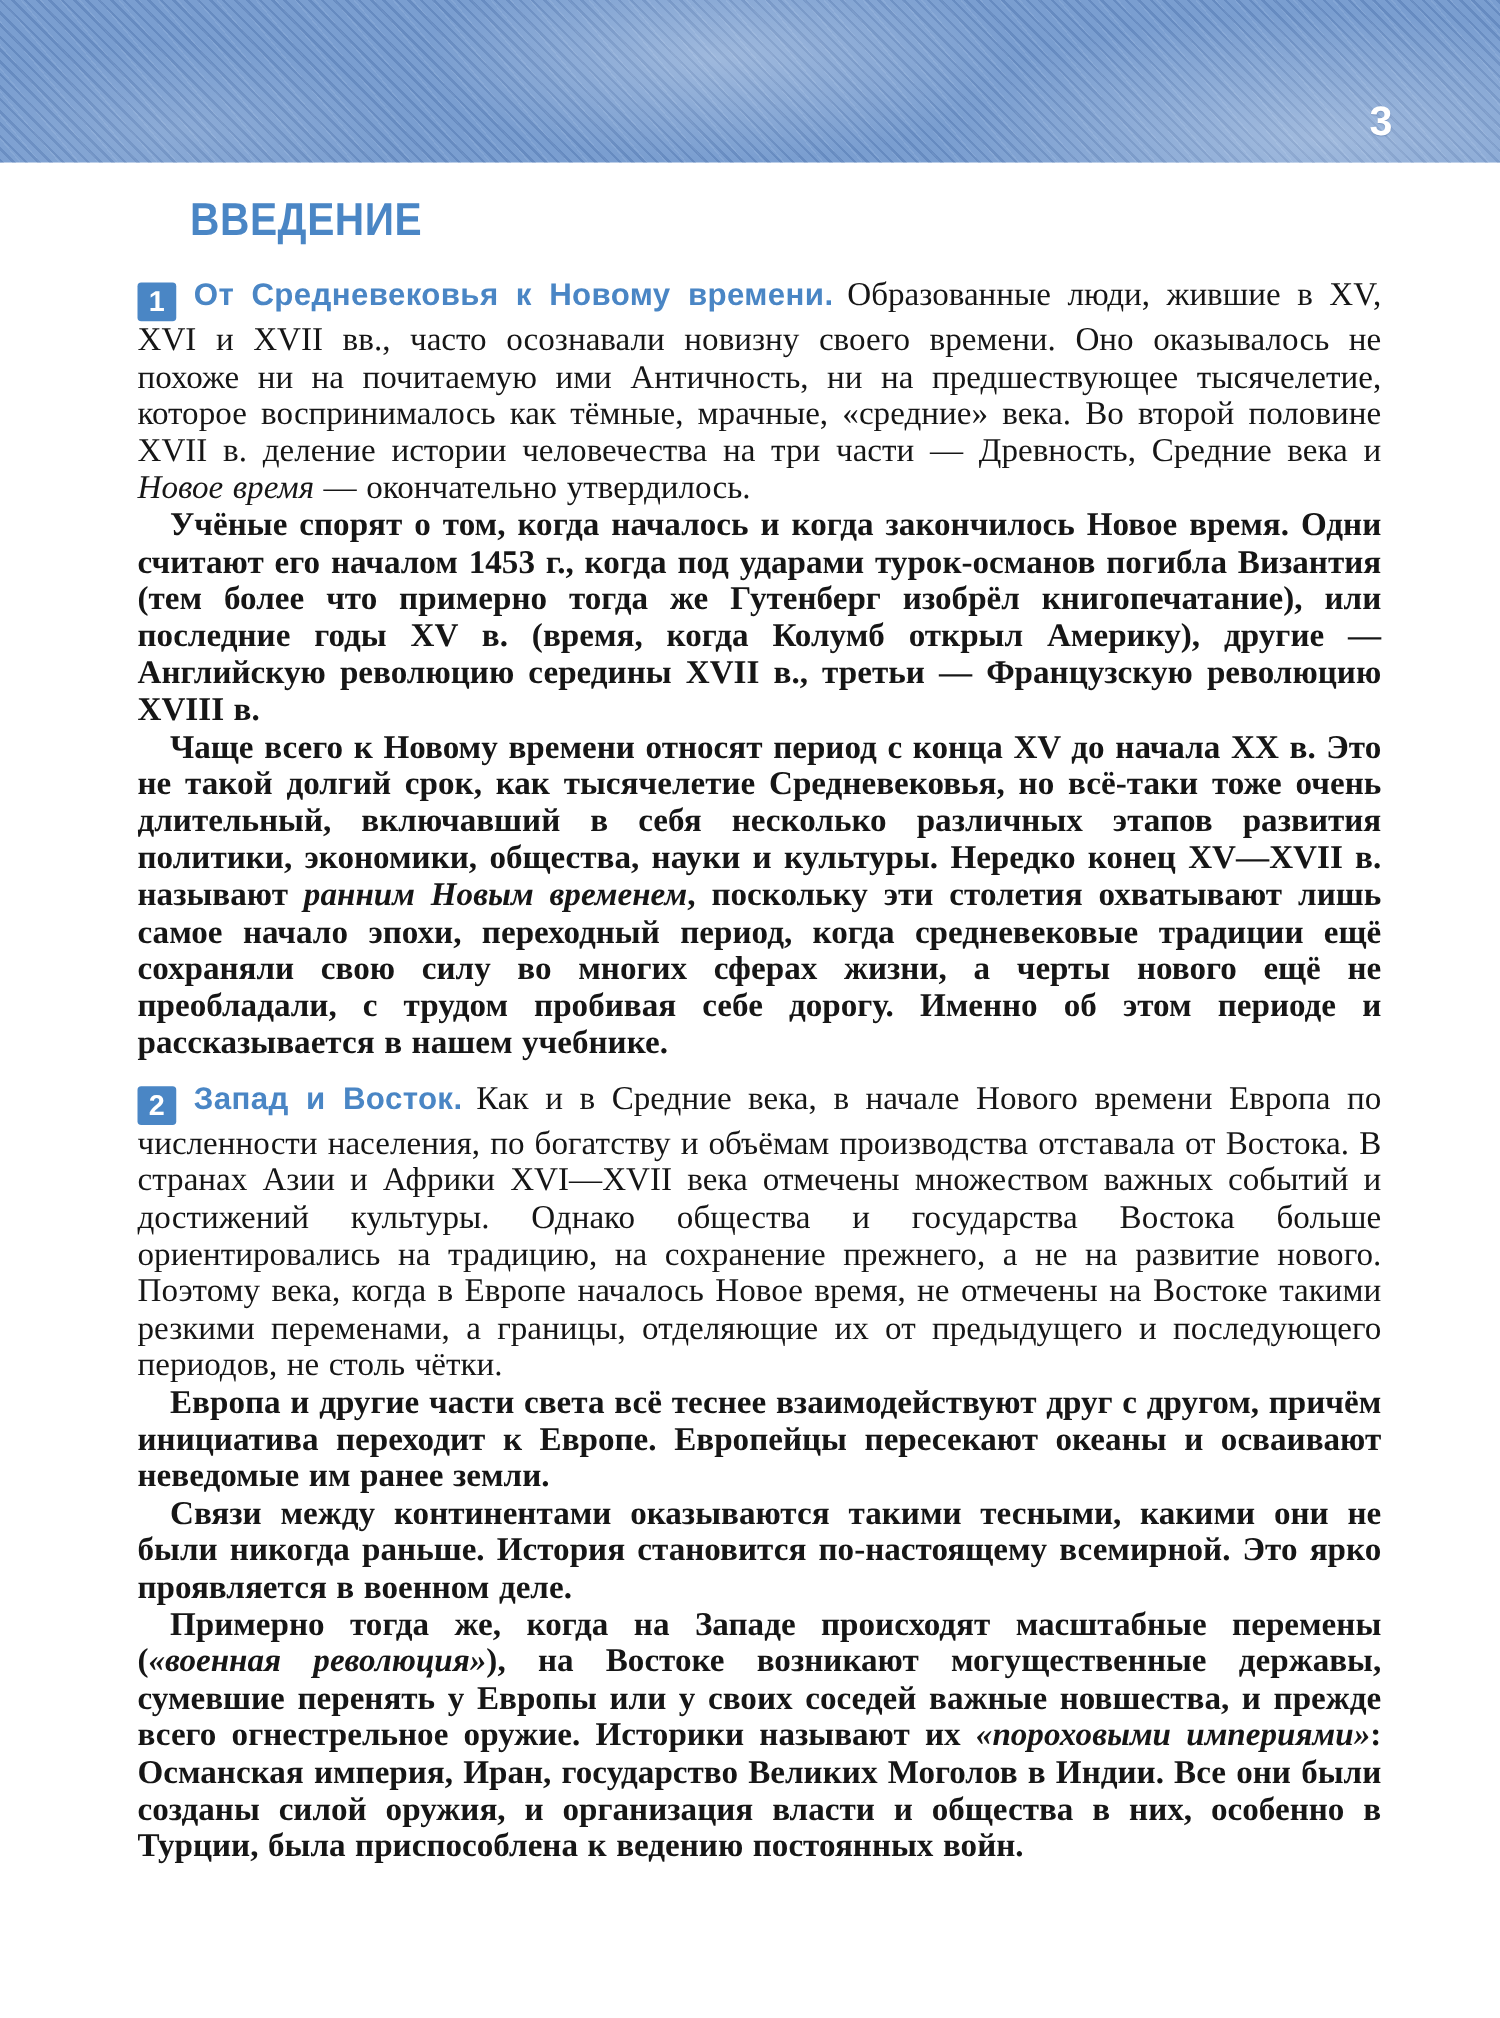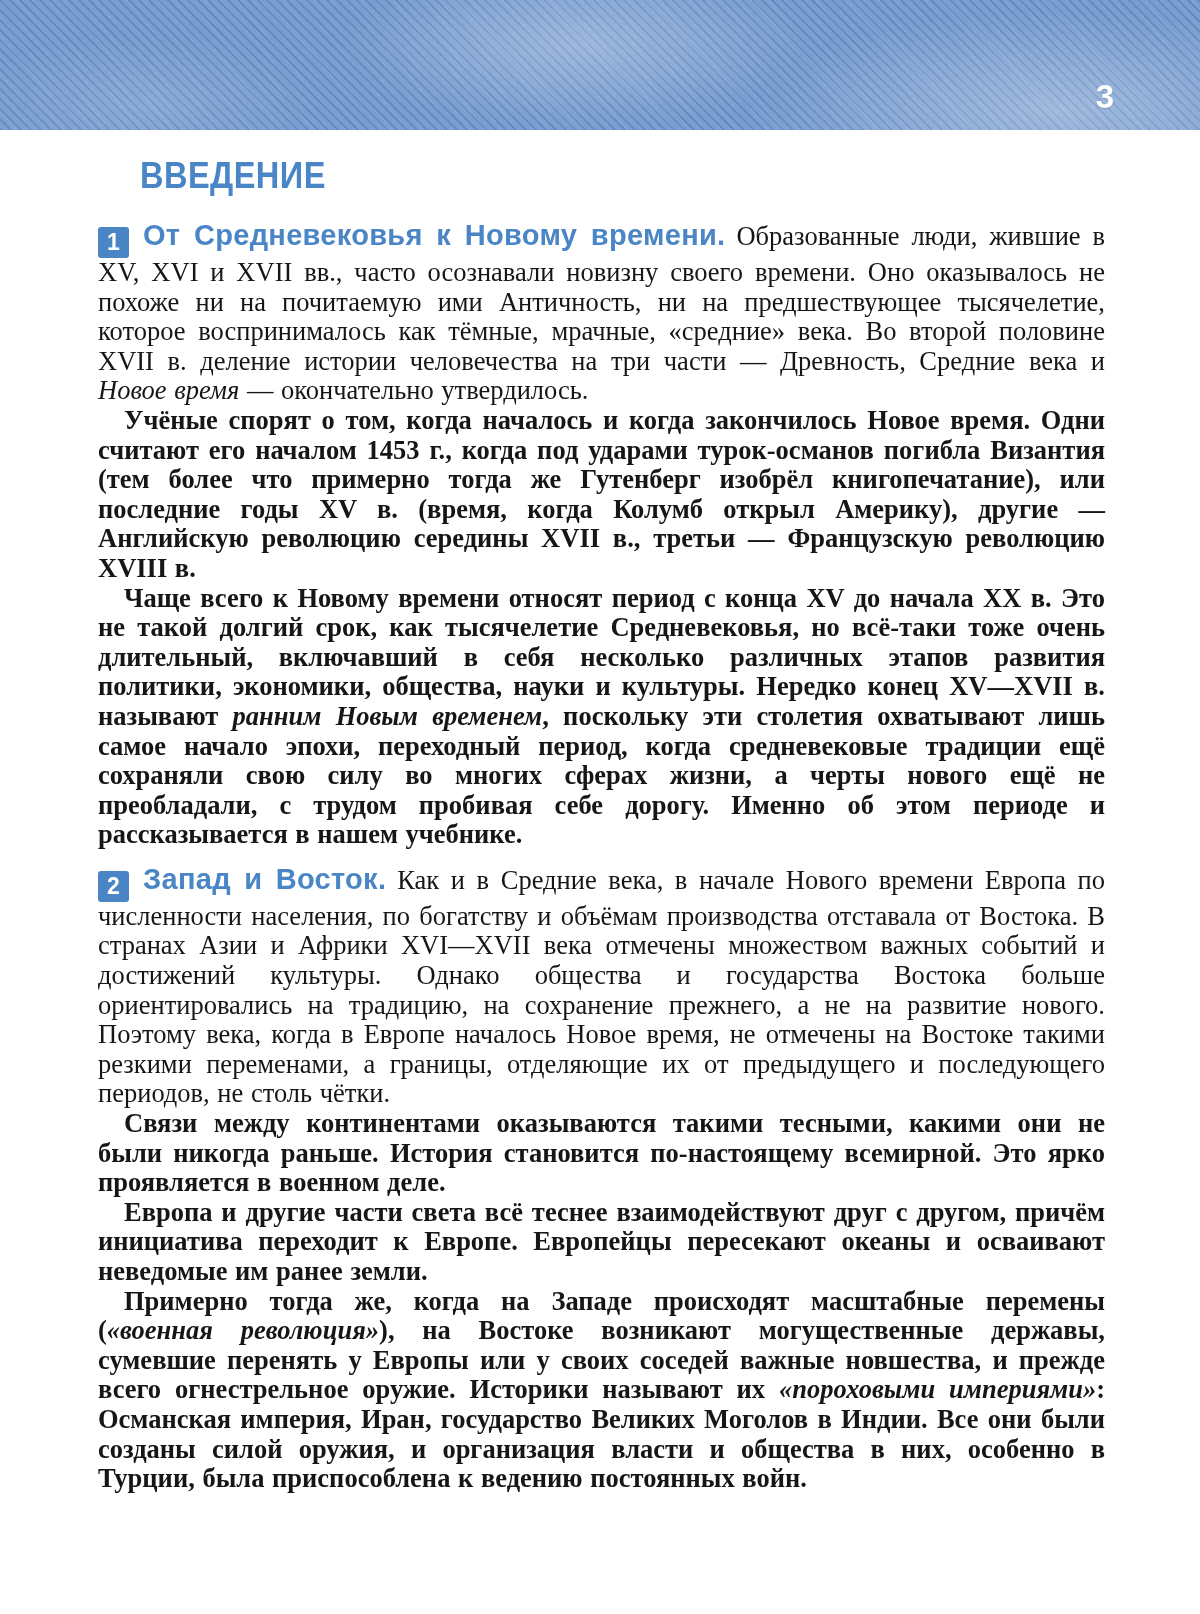--- a/index.html
+++ b/index.html
@@ -34,21 +34,21 @@
     font-family: "Liberation Sans", sans-serif;
     font-weight: bold;
     font-size: 33px;
     line-height: 1;
     text-shadow: 0 1px 1px rgba(60,90,140,0.35);
   }
 
   
   .content {
     position: absolute;
-    top: 130px; left: 0; right: 0;
+    top: 130px; left: 12px; right: 0;
     padding: 0 95px 0 98px;
   }
   .intro-title {
     margin: 27px 0 0 42px;
     color: var(--accent, #4a86c5);
     font-family: "Liberation Sans", sans-serif;
     font-weight: bold;
     font-size: 37px;
     line-height: 1;
     transform: scaleX(0.88);
@@ -79,21 +79,21 @@
     line-height: 31px;
     text-align: center;
     border-radius: 3px;
     margin-right: 14px;
     vertical-align: -5px;
   }
   .sec-title {
     color: var(--accent, #4a86c5);
     font-family: "Liberation Sans", sans-serif;
     font-weight: bold;
-    font-size: 29px;
+    font-size: 25px;
     margin-right: 11px;
     letter-spacing: 0.3px;
   }
 </style>
 </head>
 <body style="--accent: #4a86c5;">
 
 <div class="band">
   <div class="page-number">3</div>
 </div>
@@ -101,18 +101,18 @@
 <div class="content">
   <h1 class="intro-title">ВВЕДЕНИЕ</h1>
   <div class="sections">
       <section>
         <p class="para lead"><span class="badge">1</span><span class="sec-title">От Средневековья к Новому времени.</span><span>Образованные люди, жившие в XV, XVI и XVII вв., часто осознавали новизну своего времени. Оно оказывалось не похоже ни на почитаемую ими Античность, ни на предшествующее тысячелетие, которое воспринималось как тёмные, мрачные, «средние» века. Во второй половине XVII в. деление истории человечества на три части — Древность, Средние века и </span><span class="it">Новое время</span><span> — окончательно утвердилось.</span></p>
         <p class="para indent"><span>Учёные спорят о том, когда началось и когда закончилось Новое время. Одни считают его началом 1453 г., когда под ударами турок-османов погибла Византия (тем более что примерно тогда же Гутенберг изобрёл книгопечатание), или последние годы XV в. (время, когда Колумб открыл Америку), другие — Английскую революцию середины XVII в., третьи — Французскую революцию XVIII в.</span></p>
         <p class="para indent"><span>Чаще всего к Новому времени относят период с конца XV до начала XX в. Это не такой долгий срок, как тысячелетие Средневековья, но всё-таки тоже очень длительный, включавший в себя несколько различных этапов развития политики, экономики, общества, науки и культуры. Нередко конец XV—XVII в. называют </span><span class="it">ранним Новым временем</span><span>, поскольку эти столетия охватывают лишь самое начало эпохи, переходный период, когда средневековые традиции ещё сохраняли свою силу во многих сферах жизни, а черты нового ещё не преобладали, с трудом пробивая себе дорогу. Именно об этом периоде и рассказывается в нашем учебнике.</span></p>
       </section>
       <section>
         <p class="para lead"><span class="badge">2</span><span class="sec-title">Запад и Восток.</span><span>Как и в Средние века, в начале Нового времени Европа по численности населения, по богатству и объёмам производства отставала от Востока. В странах Азии и Африки XVI—XVII века отмечены множеством важных событий и достижений культуры. Однако общества и государства Востока больше ориентировались на традицию, на сохранение прежнего, а не на развитие нового. Поэтому века, когда в Европе началось Новое время, не отмечены на Востоке такими резкими переменами, а границы, отделяющие их от предыдущего и последующего периодов, не столь чётки.</span></p>
+        <p class="para indent"><span>Европа и другие части света всё теснее взаимодействуют друг с другом, причём инициатива переходит к Европе. Европейцы пересекают океаны и осваивают неведомые им ранее земли.</span></p>
         <p class="para indent"><span>Связи между континентами оказываются такими тесными, какими они не были никогда раньше. История становится по-настоящему всемирной. Это ярко проявляется в военном деле.</span></p>
-        <p class="para indent"><span>Европа и другие части света всё теснее взаимодействуют друг с другом, причём инициатива переходит к Европе. Европейцы пересекают океаны и осваивают неведомые им ранее земли.</span></p>
         <p class="para indent"><span>Примерно тогда же, когда на Западе происходят масштабные перемены (</span><span class="it">«военная революция»</span><span>), на Востоке возникают могущественные державы, сумевшие перенять у Европы или у своих соседей важные новшества, и прежде всего огнестрельное оружие. Историки называют их </span><span class="it">«пороховыми империями»</span><span>: Османская империя, Иран, государство Великих Моголов в Индии. Все они были созданы силой оружия, и организация власти и общества в них, особенно в Турции, была приспособлена к ведению постоянных войн.</span></p>
       </section>
     </div>
 </div>
 
 </body></html>

